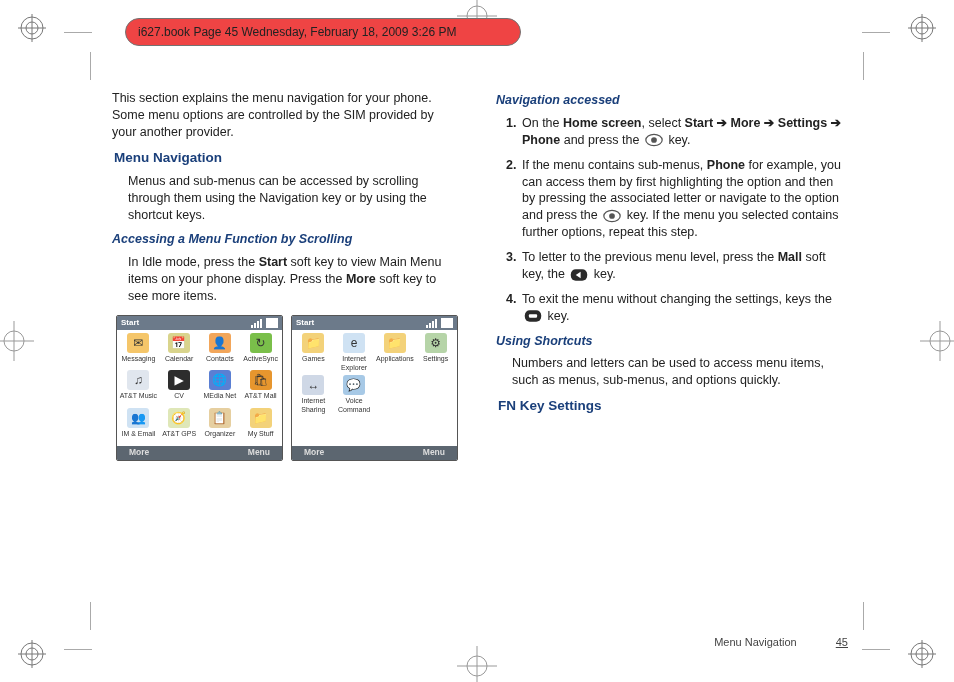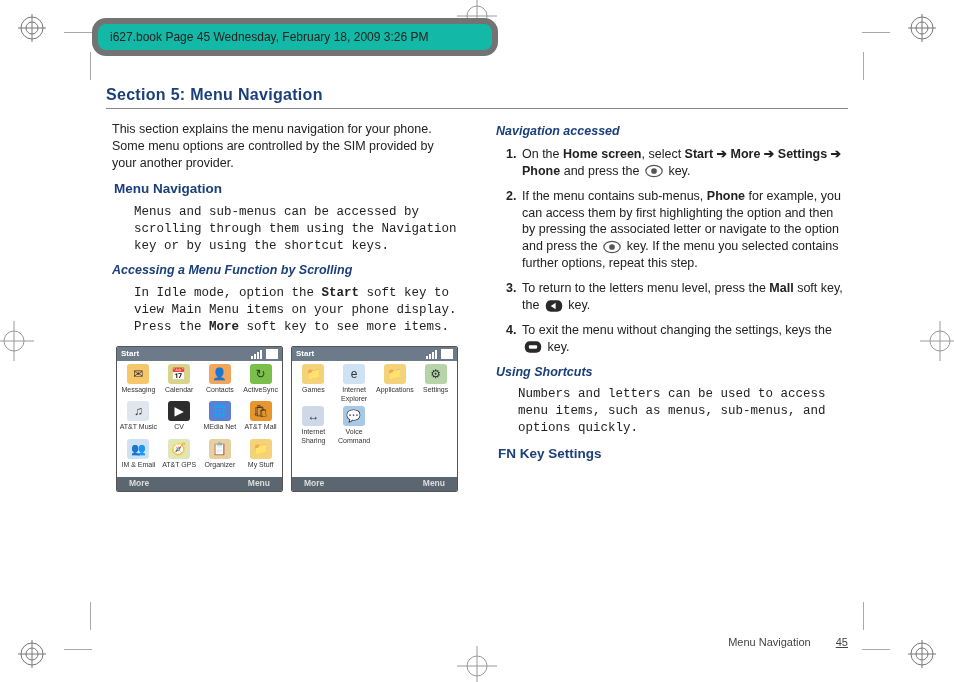--- a/index.html
+++ b/index.html
@@ -33,31 +33,31 @@
   .cm-left { left: 0; top: 50%; transform: translate(-6px,-50%); }
   .cm-right { right: 0; top: 50%; transform: translate(6px,-50%); }
 
   .crop-line-h { position:absolute; background:#aaa; height:1px; width:28px; }
   .crop-line-v { position:absolute; background:#aaa; width:1px; height:28px; }
 
   
   .hdr-bar {
     position: absolute;
     top: 18px;
-    left: 92px;
+    left: 125px;
     width: 370px;
     height: 26px;
-    border: 6px solid #737373;
+    border: 1px solid #737373;
     border-radius: 14px;
     font-size: 12px;
     color: #222;
     display:flex;
     align-items:center;
     padding: 0 12px;
-    background:#14b8a6;
+    background:#ef4444;
   }
   
   .page {
     position: absolute;
     top: 86px;
     left: 106px;
     width: 742px;
     bottom: 60px;
   }
   .section-title {
@@ -73,21 +73,21 @@
     display: flex;
     gap: 26px;
     font-size: 12.5px;
     line-height: 1.35;
     color: #222;
   }
   .col { width: 358px; }
   .intro { margin: 4px 6px 8px 6px; }
   .h2-blue    { color:#1a3f7a; font-weight:700; font-size:13.5px; margin:6px 0 6px 8px; }
   .h3-italic  { color:#1a3f7a; font-weight:700; font-style:italic; font-size:12.5px; margin:6px 0 6px 6px; }
-  .body-p     { margin:4px 6px 8px 28px;font-family:Liberation Mono, monospace; }
+  .body-p     { margin:4px 6px 8px 22px; }
   ol.steps    { margin:4px 0 6px 30px; padding:0; }
   ol.steps li { margin-bottom:8px; padding-left:2px; }
   ol.steps li::marker { font-weight:700; }
   .b { font-weight:700; }
   .arrow { font-weight:700; }
 
   .key-icon {
     display:inline-block; vertical-align:middle;
     width:18px; height:14px; position:relative; margin:0 2px;
   }
@@ -126,21 +126,21 @@
     width:22px; height:20px; border-radius:3px;
     display:flex; align-items:center; justify-content:center;
   }
   .shot .softbar {
     display:flex; justify-content:space-between; align-items:center;
     background:#5c6670; color:#ddd;
     height:14px; padding:0 12px; font-weight:700; font-size:8.5px;
   }
 
   .footer { position:absolute; right:0; bottom:-26px; font-size:11px; color:#444; }
-  .pgno { margin-left:22px;text-decoration:underline; }
+  .pgno { margin-left:36px;text-decoration:underline; }
 
 </style>
 </head>
 <body>
 
 <div class="reg-mark reg-tl"><svg viewBox="0 0 28 28">
       <circle cx="14" cy="14" r="11" fill="none" stroke="#777"></circle>
       <circle cx="14" cy="14" r="6" fill="none" stroke="#777"></circle>
       <line x1="14" y1="0" x2="14" y2="28" stroke="#777"></line>
       <line x1="0" y1="14" x2="28" y2="14" stroke="#777"></line>
@@ -192,31 +192,30 @@
 <div class="crop-line-h" style="bottom:32px; left:64px;"></div>
 <div class="crop-line-v" style="bottom:52px; left:90px;"></div>
 <div class="crop-line-h" style="bottom:32px; right:64px;"></div>
 <div class="crop-line-v" style="bottom:52px; right:90px;"></div>
 
 <div class="hdr-bar">
   <span>i627.book  Page 45  Wednesday, February 18, 2009  3:26 PM</span>
 </div>
 
 <div class="page">
-  <h1 class="section-title">Section 5: Menu Navigation</h1>
 
   <div class="cols">
 
     <div class="col">
       <p class="intro">This section explains the menu navigation for your phone. Some menu options are controlled by the SIM provided by your another provider.</p>
       <div class="h2-blue">Menu Navigation</div>
       <p class="body-p">Menus and sub-menus can be accessed by scrolling through them using the Navigation key or by using the shortcut keys.</p>
       <div class="h3-italic">Accessing a Menu Function by Scrolling</div>
       <p class="body-p">
-        <span>In Idle mode, option the </span><span class="b">Start</span><span> soft key to view Main Menu items on your phone display. Press the </span><span class="b">More</span><span> soft key to see more items.</span>
+        <span>In Idle mode, press the </span><span class="b">Start</span><span> soft key to view Main Menu items on your phone display. Press the </span><span class="b">More</span><span> soft key to see more items.</span>
       </p>
 
       <div class="shots">
         <div class="shot">
           <div class="bar">
             <span>Start</span>
             <span class="sig">
                 <span style="height:3px"></span>
                 <span style="height:5px"></span>
                 <span style="height:7px"></span>
@@ -333,21 +332,21 @@
                 <circle cx="11" cy="8" r="3.5" fill="#555"></circle>
               </svg></span><span> key.</span>
         </li>
         <li>
           <span>If the menu contains sub-menus, </span><span class="b">Phone</span><span> for example, you can access them by first highlighting the option and then by pressing the associated letter or navigate to the option and press the </span><span class="key-icon"><svg viewBox="0 0 22 16">
                 <ellipse cx="11" cy="8" rx="10" ry="7" fill="none" stroke="#555" stroke-width="1.5"></ellipse>
                 <circle cx="11" cy="8" r="3.5" fill="#555"></circle>
               </svg></span><span> key. If the menu you selected contains further options, repeat this step.</span>
         </li>
         <li>
-          <span>To return to the letters menu level, press the </span><span class="b">Mall</span><span> soft key, the </span><span class="key-icon"><svg viewBox="0 0 22 16">
+          <span>To letter to the previous menu level, press the </span><span class="b">Mall</span><span> soft key, the </span><span class="key-icon"><svg viewBox="0 0 22 16">
                 <rect x="1" y="1" width="20" height="14" rx="6" fill="#2a2a2a"></rect>
                 <path d="M7 8 L13 4 L13 12 Z" fill="#fff"></path>
               </svg></span><span> key.</span>
         </li>
         <li>
           <span>To exit the menu without changing the settings, keys the </span><span class="key-icon"><svg viewBox="0 0 22 16">
                 <rect x="1" y="1" width="20" height="14" rx="6" fill="#2a2a2a"></rect>
                 <rect x="6" y="6" width="10" height="4" rx="1" fill="#fff"></rect>
               </svg></span><span> key.</span>
         </li>

